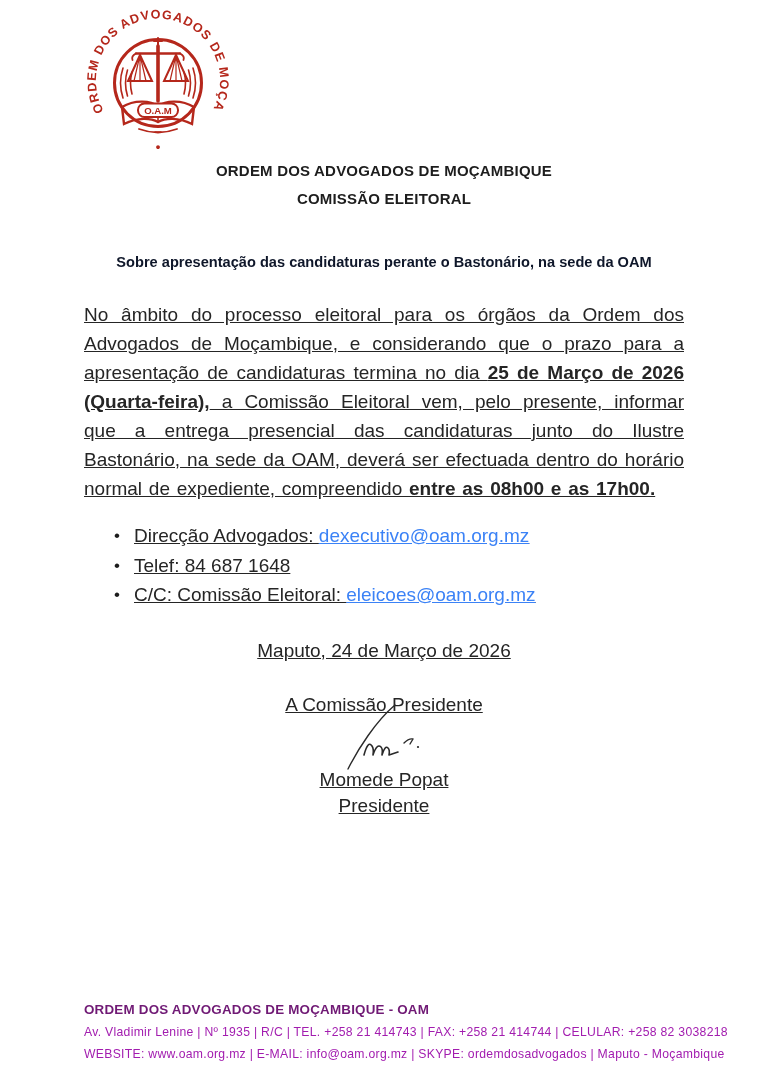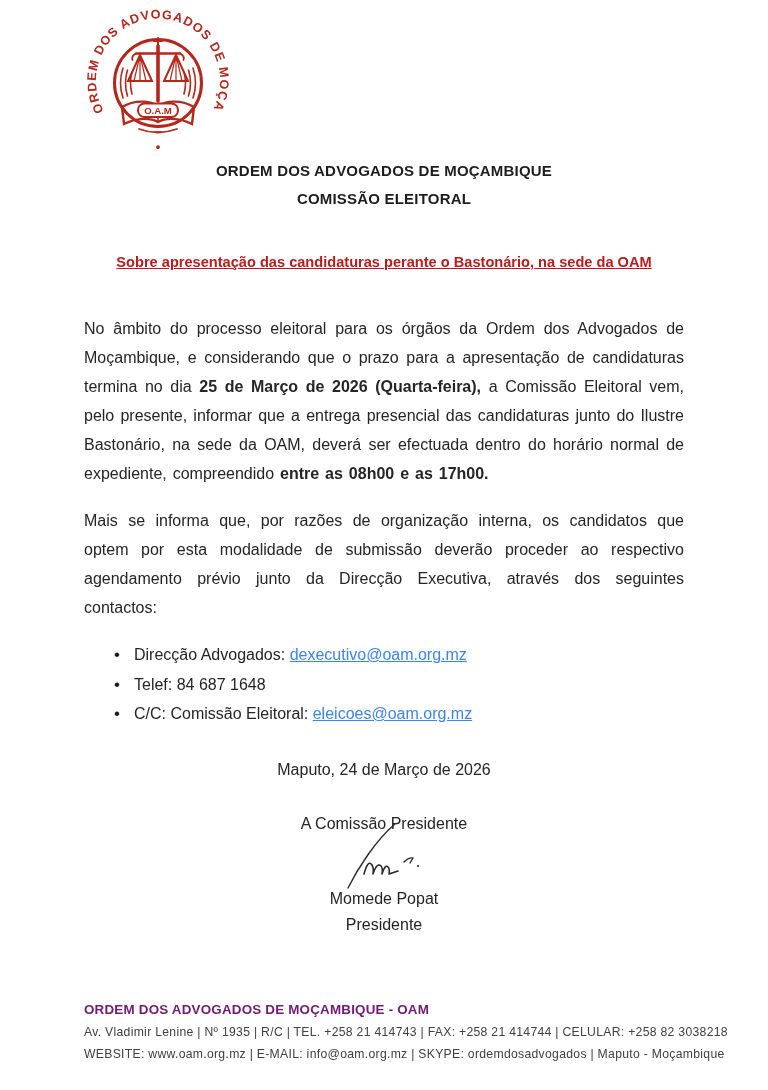--- a/index.html
+++ b/index.html
@@ -19,28 +19,27 @@
   
   .header-block {
     position:absolute; top:157px; left:0; right:0;
     text-align:center; font-weight:bold;
     font-size:15px; line-height:27.5px; letter-spacing:0.2px;
     color:#1d1d1d;
   }
   .subject {
     position:absolute; top:254px; left:60px; right:60px;
     text-align:center; font-weight:bold; font-size:14.6px;
-    color:#b91c1c;
-    text-decoration:underline;
+    color:#0f172a;
   }
 
   
   .content {
-    position:absolute; top:314px; left:84px; width:600px;
-    font-size:16px; line-height:29px; color:#252525;
+    position:absolute; top:300px; left:84px; width:600px;
+    font-size:19px; line-height:29px; color:#252525;text-decoration:underline;
   }
   .content p.para { margin:0 0 18px 0; text-align:justify; word-spacing:1.5px; }
   .content .b { font-weight:bold; }
 
   ul.contacts {
     list-style:none; margin:8px 0 0 0; padding:0;
     line-height:29.5px;
   }
   ul.contacts li { position:relative; padding-left:50px; }
   ul.contacts li::before {
@@ -58,21 +57,21 @@
   .signer-name { text-align:center; margin-top:2px; line-height:26px; }
   .signer-title{ text-align:center; line-height:26px; }
 
   
   .footer { position:absolute; left:84px; right:40px; top:1002px; }
   .footer-org {
     color:#701a75; font-weight:bold; font-size:13.4px;
     letter-spacing:0.2px; margin-bottom:5px;
   }
   .footer-line {
-    color:#404040; font-size:12.2px; line-height:21.5px; letter-spacing:0.3px;
+    color:#a21caf; font-size:12.2px; line-height:21.5px; letter-spacing:0.3px;
   }
 </style>
 </head>
 <body>
 
 <div class="page">
 
   <div class="logo">
     <svg viewBox="0 0 150 150" width="156" height="150">
       <defs>
@@ -124,21 +123,20 @@
 
   <div class="header-block">
     <div>ORDEM DOS ADVOGADOS DE MOÇAMBIQUE</div>
     <div>COMISSÃO ELEITORAL</div>
   </div>
 
   <div class="subject">Sobre apresentação das candidaturas perante o Bastonário, na sede da OAM</div>
 
   <div class="content">
     <p class="para"><span>No âmbito do processo eleitoral para os órgãos da Ordem dos Advogados de Moçambique, e considerando que o prazo para a apresentação de candidaturas termina no dia </span><span class="b">25 de Março de 2026 (Quarta-feira),</span><span> a Comissão Eleitoral vem, pelo presente, informar que a entrega presencial das candidaturas junto do Ilustre Bastonário, na sede da OAM, deverá ser efectuada dentro do horário normal de expediente, compreendido </span><span class="b">entre as 08h00 e as 17h00.</span></p>
-    <p class="para"><span>Mais se informa que, por razões de organização interna, os candidatos que optem por esta modalidade de submissão deverão proceder ao respectivo agendamento prévio junto da Direcção Executiva, através dos seguintes contactos:</span></p>
 
     <ul class="contacts">
         <li><span>Direcção Advogados: </span><a class="email-link">dexecutivo@oam.org.mz</a></li>
         <li><span>Telef: 84 687 1648</span></li>
         <li><span>C/C: Comissão Eleitoral: </span><a class="email-link">eleicoes@oam.org.mz</a></li>
       </ul>
 
     <div class="date-line">Maputo, 24 de Março de 2026</div>
     <div class="closing">A Comissão Presidente</div>
 

